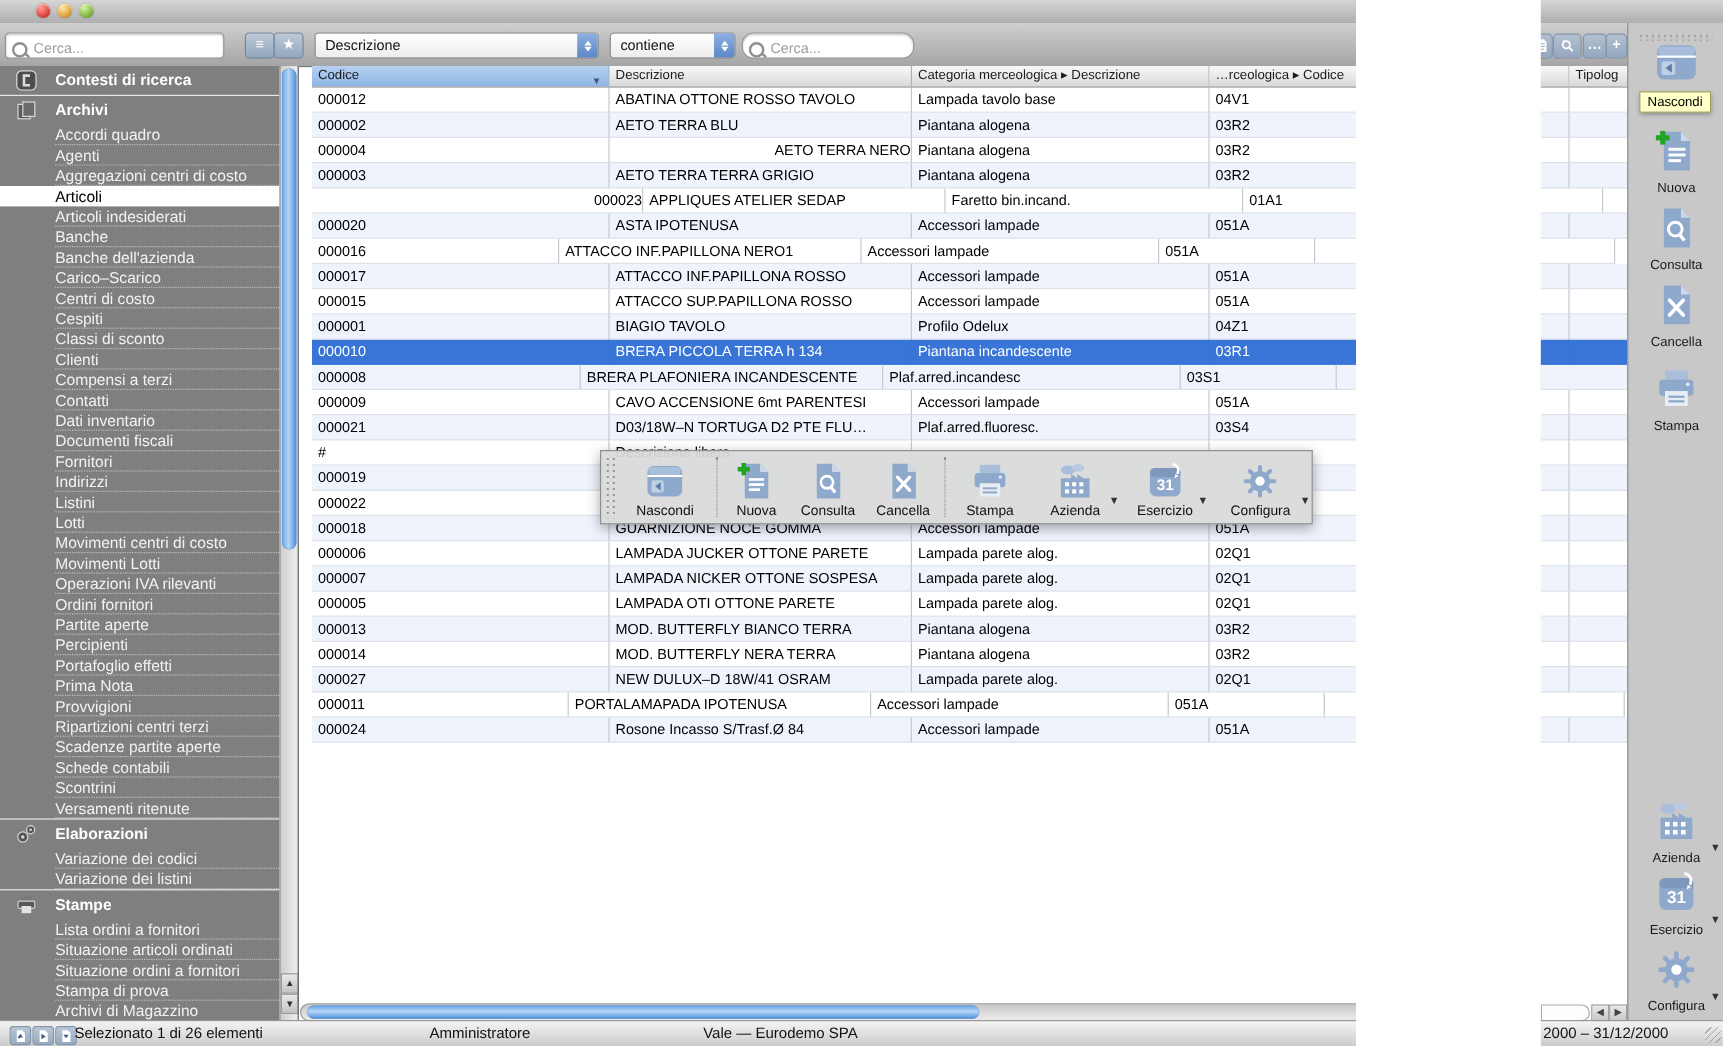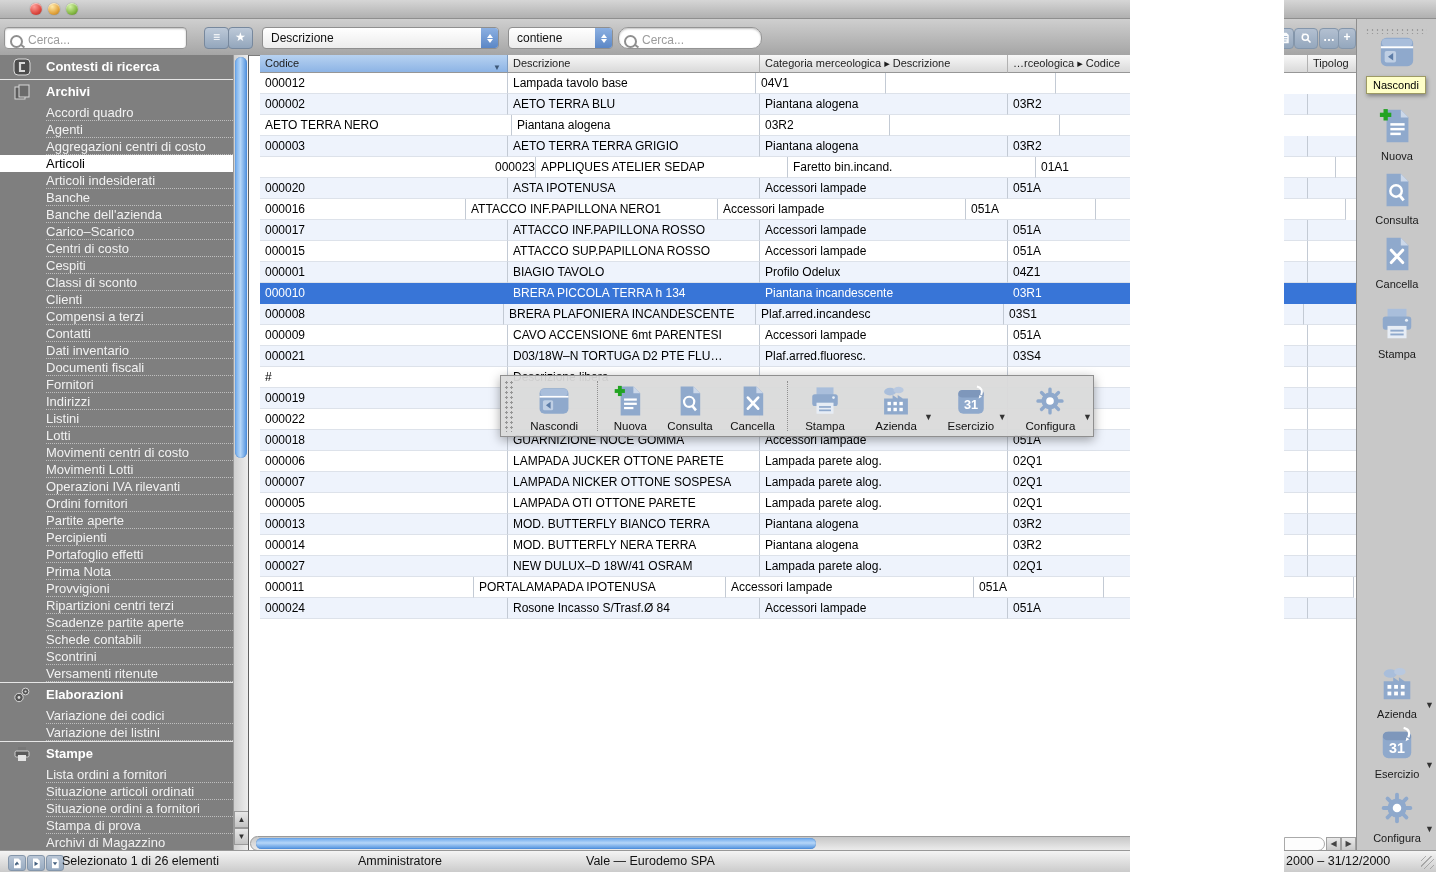--- a/index.html
+++ b/index.html
@@ -268,35 +268,37 @@
       <div class="thead">
         <div class="th sorted" style="width: 248px;"><span>Codice</span><span class="sort">▼</span></div>
         <div class="th" style="width: 252px;"><span>Descrizione</span></div>
         <div class="th" style="width: 248px;"><span>Categoria merceologica ▸ Descrizione</span></div>
         <div class="th" style="width: 130px;"><span>…rceologica ▸ Codice</span></div>
         <div class="th" style="width: 170px;"><span></span></div>
         <div class="th" style="width: 80px;"><span>Tipolog</span></div>
       </div>
       <div class="tr">
         <div class="td" style="width: 248px;">000012</div>
+        <div class="td" style="width: 252px;">ABATINA OTTONE ROSSO TAVOLO</div>
         <div class="td" style="width: 248px;">Lampada tavolo base</div>
         <div class="td" style="width: 130px;">04V1</div>
         <div class="td" style="width: 170px;"></div>
         <div class="td" style="width: 80px;"></div>
       </div>
       <div class="tr alt">
         <div class="td" style="width: 248px;">000002</div>
         <div class="td" style="width: 252px;">AETO TERRA BLU</div>
         <div class="td" style="width: 248px;">Piantana alogena</div>
         <div class="td" style="width: 130px;">03R2</div>
         <div class="td" style="width: 170px;"></div>
         <div class="td" style="width: 80px;"></div>
       </div>
       <div class="tr">
-        <div class="td" style="width: 252px;">AETO TERRA NERO</div>
+        <div class="td" style="width: 248px;">000004</div>
+        <div class="td" style="width: 252px; text-align: right;">AETO TERRA NERO</div>
         <div class="td" style="width: 248px;">Piantana alogena</div>
         <div class="td" style="width: 130px;">03R2</div>
         <div class="td" style="width: 170px;"></div>
         <div class="td" style="width: 80px;"></div>
       </div>
       <div class="tr alt">
         <div class="td" style="width: 248px;">000003</div>
         <div class="td" style="width: 252px;">AETO TERRA TERRA GRIGIO</div>
         <div class="td" style="width: 248px;">Piantana alogena</div>
         <div class="td" style="width: 130px;">03R2</div>
@@ -353,21 +355,21 @@
       </div>
       <div class="tr selected">
         <div class="td" style="width: 248px;">000010</div>
         <div class="td" style="width: 252px;">BRERA PICCOLA TERRA h 134</div>
         <div class="td" style="width: 248px;">Piantana incandescente</div>
         <div class="td" style="width: 130px;">03R1</div>
         <div class="td" style="width: 170px;"></div>
         <div class="td" style="width: 80px;"></div>
       </div>
       <div class="tr alt">
-        <div class="td" style="width: 244px;">000008</div>
+        <div class="td" style="width: 224px;">000008</div>
         <div class="td" style="width: 252px;">BRERA PLAFONIERA INCANDESCENTE</div>
         <div class="td" style="width: 248px;">Plaf.arred.incandesc</div>
         <div class="td" style="width: 130px;">03S1</div>
         <div class="td" style="width: 170px;"></div>
         <div class="td" style="width: 80px;"></div>
       </div>
       <div class="tr">
         <div class="td" style="width: 248px;">000009</div>
         <div class="td" style="width: 252px;">CAVO ACCENSIONE 6mt PARENTESI</div>
         <div class="td" style="width: 248px;">Accessori lampade</div>

